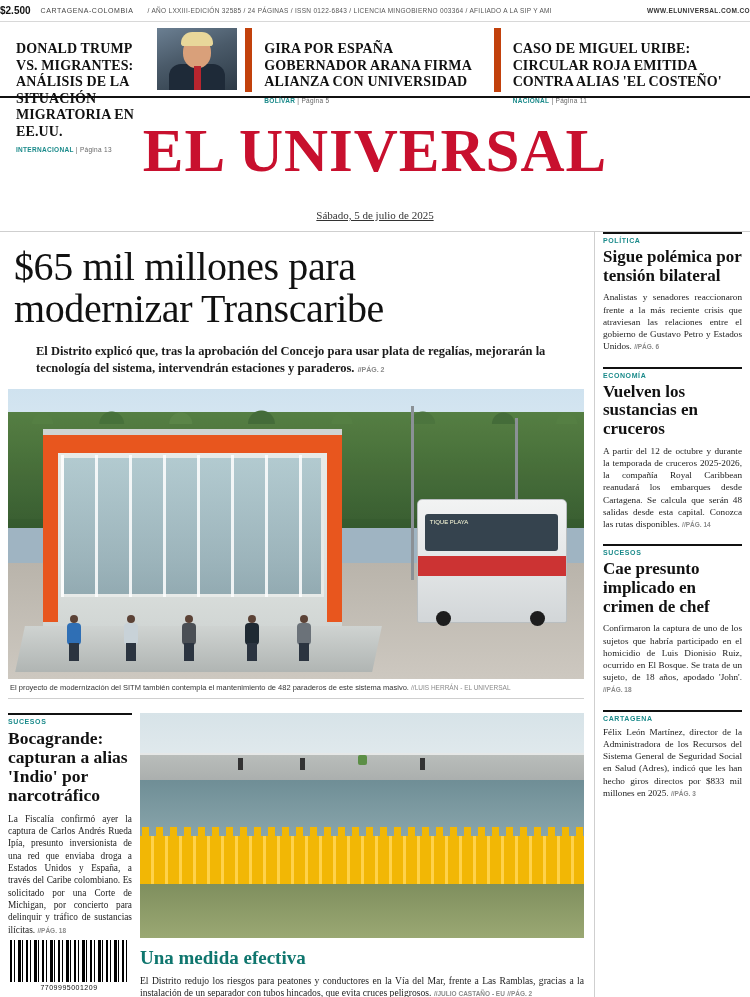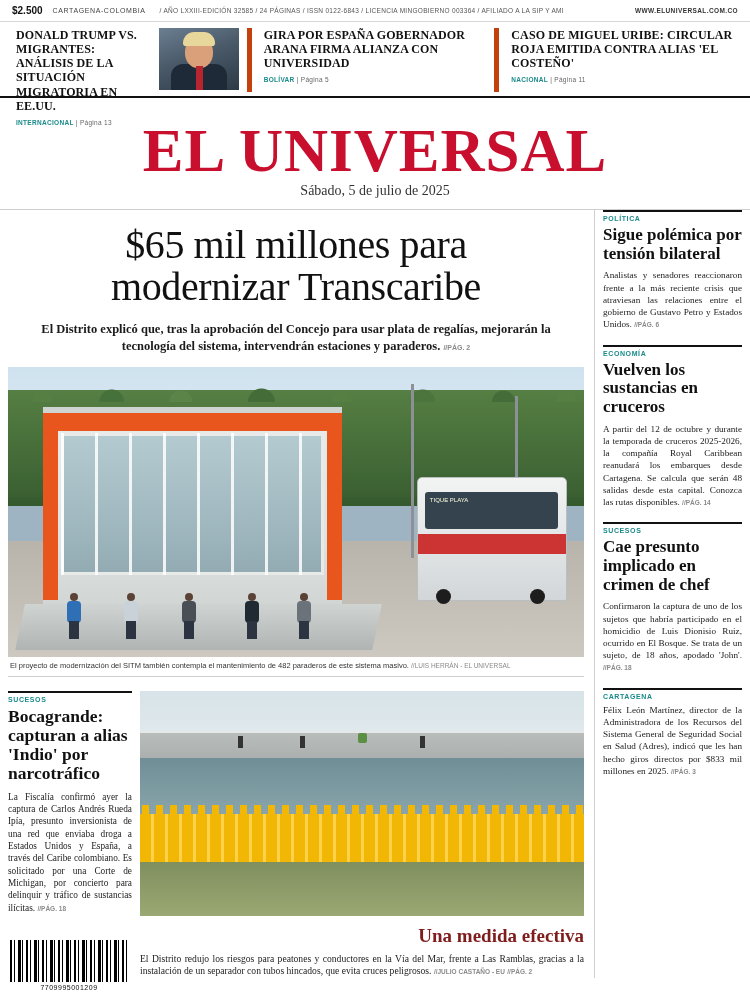--- a/index.html
+++ b/index.html
@@ -10,21 +10,21 @@
     color: #111;
     overflow: hidden;
   }
   .page { width: 750px; height: 997px; position: relative; }
 
   
   .topbar {
     display: flex; align-items: center;
     height: 22px;
     border-bottom: 1px solid #d8d8d8;
-    padding: 0 12px;
+    padding: 0 0;
     font-size: 8px;
     color: #333;
   }
   .topbar .price {
     font-family: "Liberation Sans", sans-serif;
     font-weight: bold; font-size: 10px; color: #111;
     margin-right: 10px;
   }
   .topbar .city {
     font-family: "Liberation Sans", sans-serif;
@@ -47,26 +47,26 @@
     height: 76px;
     border-bottom: 2px solid #111;
     padding: 6px 8px 4px 8px;
   }
   .teaser {
     flex: 1;
     display: flex;
     padding: 0 8px;
     position: relative;
   }
-  .teaser + .teaser { border-left: 5px solid #c2410c; padding-left: 12px; }
+  .teaser + .teaser { border-left: 7px solid #c2410c; padding-left: 12px; }
   .teaser-txt { flex: 1; }
   .teaser h3 {
     font-family: "Liberation Serif", serif;
-    font-size: 12px; font-weight: bold; line-height: 1.18;
-    color: #111; text-transform: uppercase; letter-spacing: .1px;
+    font-size: 14px; font-weight: bold; line-height: 1.18;
+    color: #111; text-transform: uppercase; letter-spacing: .1px; margin-top: 13px;
   }
   .teaser .kicker {
     margin-top: 6px;
     font-family: "Liberation Sans", sans-serif;
     font-size: 6.5px; letter-spacing: .3px;
   }
   .kicker .sec { color: #1a8a8a; font-weight: bold; }
   .kicker .pg { color: #666; }
   .teaser-photo {
     width: 80px; height: 62px; margin-left: 6px;
@@ -102,32 +102,32 @@
   .masthead .logo {
     font-family: "Liberation Serif", serif;
     font-weight: bold;
     font-size: 61px;
     letter-spacing: 1px;
     color: #c8102e;
     line-height: 1;
     margin-top: 8px;
   }
   .masthead .date {
-    margin-top: 2px; margin-bottom: 4px;
+    margin-top: 28px; margin-bottom: 4px;
     font-family: "Liberation Serif", serif;
-    font-size: 14px; color: #333;
+    font-size: 11px; color: #333; text-decoration: underline;
   }
 
   
   .grid { display: flex; padding: 0 8px; }
   .left { width: 586px; padding-right: 10px; }
   .right { width: 148px; border-left: 1px solid #cfcfcf; padding-left: 8px; }
 
   
-  .lead { padding: 14px 6px 0 6px; text-align: center; }
+  .lead { padding: 14px 6px 0 6px; text-align: left; }
   .lead h1 {
     font-family: "Liberation Serif", serif;
     font-weight: normal;
     font-size: 40px; line-height: 1.06; color: #111;
     letter-spacing: -.4px;
   }
   .lead .deck {
     margin: 12px auto 0 auto;
     max-width: 520px;
     font-family: "Liberation Serif", serif;
@@ -254,21 +254,21 @@
   .photo2 .barrier:before{
     content:""; position:absolute; left:0; right:0; top:-9px; height:10px;
     background: repeating-linear-gradient(90deg, transparent 0 2px, #f2b705 2px 9px, transparent 9px 14px);
   }
   .photo2 .grass { position:absolute; left:0; right:0; bottom:0; height:24%;
                    background: linear-gradient(#7f8f5e,#9aa873); }
   .photo2 .walker { position:absolute; top:20%; width:5px; height:12px; background:#333; }
   .photo2 .bikeicon { position:absolute; top:19%; width:9px; height:10px; background:#5c8f46; border-radius:2px; }
   .lower-main h2 {
     font-family:"Liberation Serif", serif;
-    font-size: 19px; font-weight: bold; margin: 9px 0 6px 0; color:#7f1d1d;text-align:right;
+    font-size: 19px; font-weight: bold; margin: 9px 0 6px 0; color:#0f766e;
   }
   .lower-main p {
     font-family:"Liberation Serif", serif;
     font-size: 9.6px; line-height: 1.35; text-align: justify; color:#222;
   }
   .lower-main p .pg {
     font-family:"Liberation Sans", sans-serif; font-size:6.5px; color:#8a8a8a; font-weight:bold;
   }
 
   

